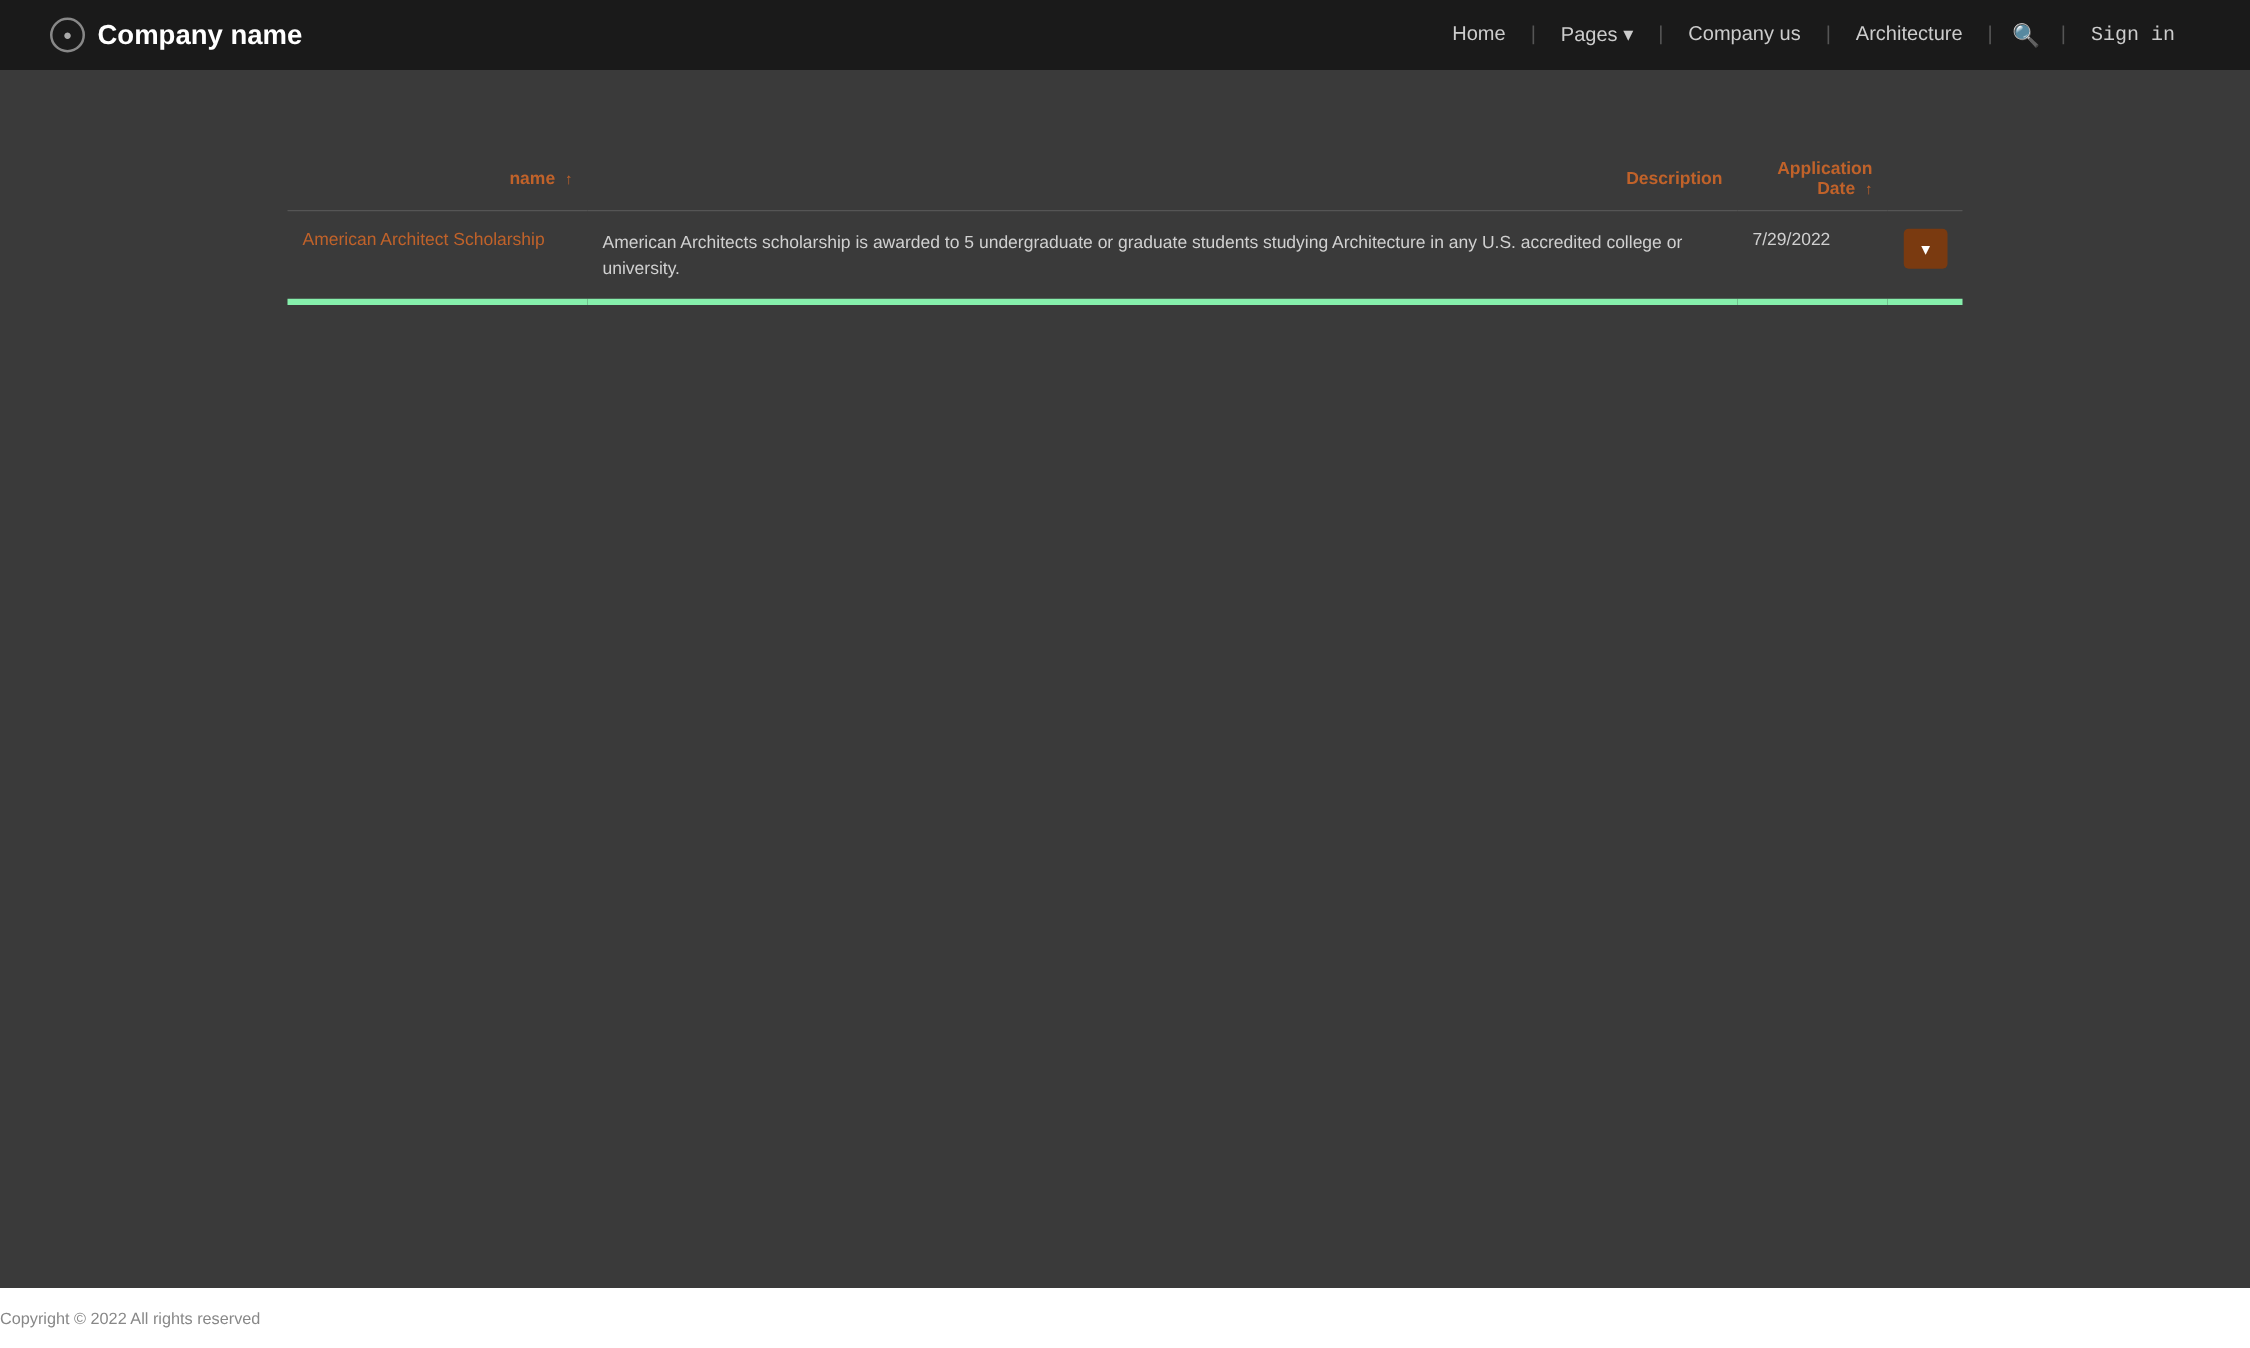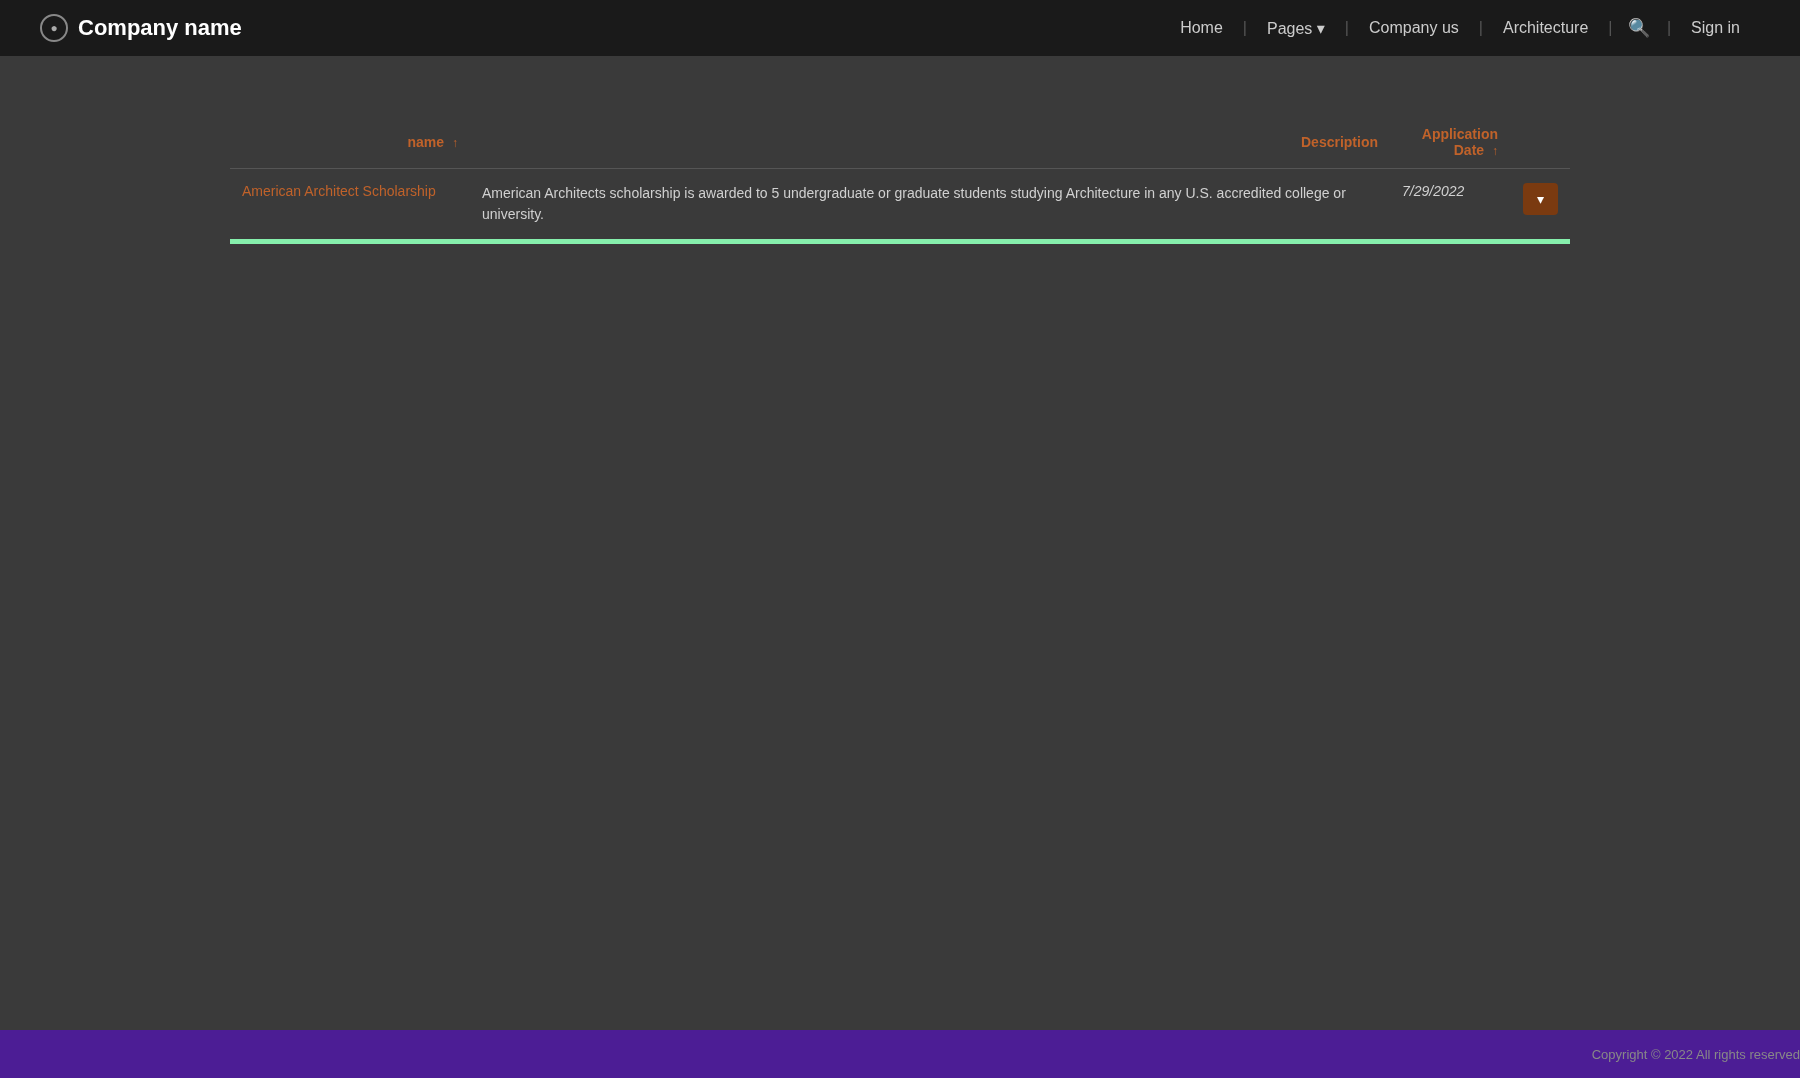--- a/index.html
+++ b/index.html
@@ -71,20 +71,21 @@
       cursor: pointer;
       padding: 0 16px;
       color: #cccccc;
       font-size: 18px;
     }
 
     .nav-signin {
       padding: 0 20px;
       color: #cccccc;
       cursor: pointer;
+      font-family: Liberation Mono, monospace;
     }
 
     
     .main-content {
       padding: 60px 230px 0 230px;
     }
 
     
     .create-bar {
       display: flex;
@@ -148,21 +149,20 @@
     }
 
     .description-cell {
       color: #d0d0d0;
       line-height: 1.5;
     }
 
     .date-cell {
       white-space: nowrap;
       width: 120px;
-      font-style: italic;
     }
 
     .action-cell {
       width: 60px;
       text-align: right;
     }
 
     .btn-dropdown {
       background-color: #7a3a10;
       color: #ffffff;
@@ -171,25 +171,25 @@
       padding: 8px 14px;
       cursor: pointer;
       font-size: 14px;
     }
 
     
     .footer {
       position: fixed;
       bottom: 0;
       width: 1800px;
-      background-color: #4c1d95;
+      background-color: #ffffff;
       height: 48px;
       display: flex;
       align-items: center;
-      justify-content: flex-end;
+      justify-content: flex-start;
       color: #888888;
       font-size: 13px;
     }
   </style>
 </head>
 <body>
 
 <nav class="navbar">
   <div class="navbar-brand">
     <div class="brand-icon">

